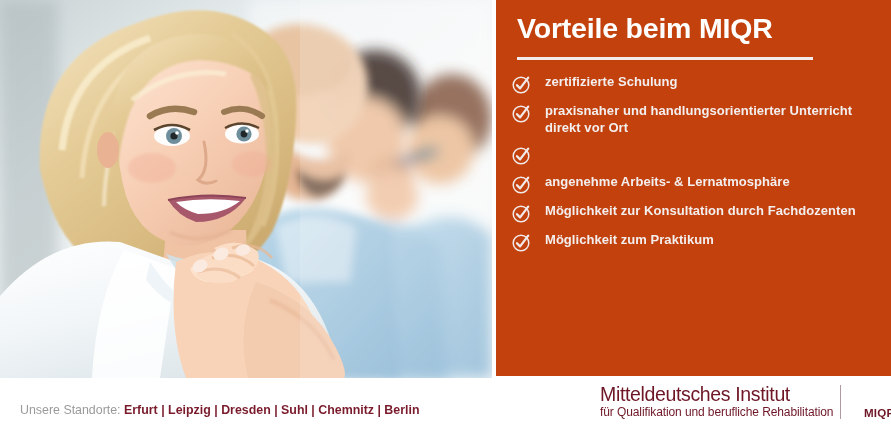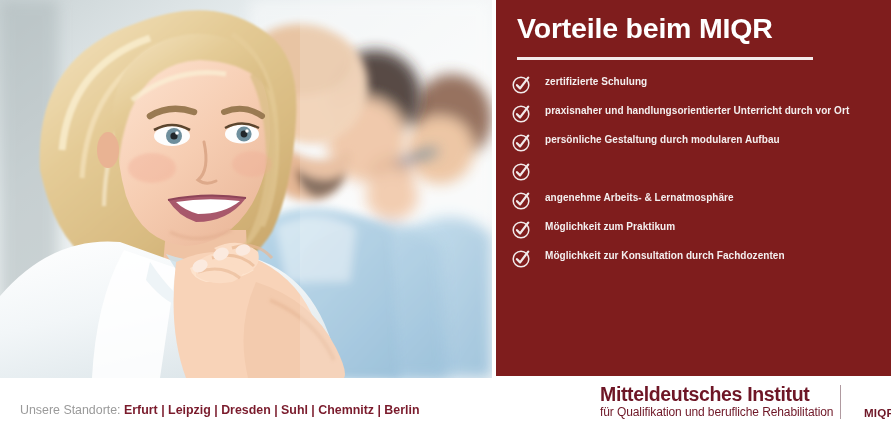--- a/index.html
+++ b/index.html
@@ -31,21 +31,21 @@
   }
   .photo-svg { display: block; width: 492px; height: 378px; }
 
   
   .panel {
     position: absolute;
     left: 496px;
     top: 0;
     width: 395px;
     height: 376px;
-    background: #7f1d1d;
+    background: #c2410c;
   }
 
   .panel-title {
     position: absolute;
     left: 21px;
     top: 12px;
     font-size: 28.5px;
     font-weight: bold;
     color: #ffffff;
     letter-spacing: -0.2px;
@@ -74,21 +74,21 @@
   .bullet:last-child { margin-bottom: 0; }
   .check-icon {
     flex: 0 0 auto;
     width: 19px;
     height: 19px;
     margin-right: 14px;
     margin-top: 1px;
   }
   .check-icon svg { display: block; }
   .bullet-label {
-    font-size: 10px;
+    font-size: 13px;
     font-weight: bold;
     line-height: 16.5px;
     color: #f4efef;
     letter-spacing: 0.05px;
   }
 
   
   .footer {
     position: absolute;
     left: 0;
@@ -121,21 +121,21 @@
     height: 38px;
   }
   .logo-text-block {
     position: absolute;
     left: 0;
     top: 0;
     width: 232px;
   }
   .logo-name {
     font-size: 19.5px;
-    font-weight: bold;
+    font-weight: normal;
     color: #6e1626;
     letter-spacing: -0.35px;
     line-height: 21px;
     white-space: nowrap;
   }
   .logo-sub {
     font-size: 12px;
     color: #6e1626;
     letter-spacing: -0.1px;
     line-height: 13px;
@@ -338,32 +338,23 @@
       </div>
 
 
       <div class="bullet">
         <span class="check-icon">
           <svg width="19" height="19" viewBox="0 0 19 19">
             <circle cx="9" cy="10" r="7.8" fill="none" stroke="#f2eaea" stroke-width="1.5"></circle>
             <path d="M5 10.2 L8.1 13.4 L16.2 2.6" fill="none" stroke="#f2eaea" stroke-width="2.3" stroke-linecap="round" stroke-linejoin="round"></path>
           </svg>
         </span>
-        <span class="bullet-label">praxisnaher und handlungsorientierter Unterricht durch vor Ort</span>
-      </div>
-
-      <div class="bullet">
-        <span class="check-icon">
-          <svg width="19" height="19" viewBox="0 0 19 19">
-            <circle cx="9" cy="10" r="7.8" fill="none" stroke="#f2eaea" stroke-width="1.5"></circle>
-            <path d="M5 10.2 L8.1 13.4 L16.2 2.6" fill="none" stroke="#f2eaea" stroke-width="2.3" stroke-linecap="round" stroke-linejoin="round"></path>
-          </svg>
-        </span>
-        <span class="bullet-label">persönliche Gestaltung durch modularen Aufbau</span>
-      </div>
+        <span class="bullet-label">praxisnaher und handlungsorientierter Unterricht direkt vor Ort</span>
+      </div>
+
 
       <div class="bullet">
         <span class="check-icon">
           <svg width="19" height="19" viewBox="0 0 19 19">
             <circle cx="9" cy="10" r="7.8" fill="none" stroke="#f2eaea" stroke-width="1.5"></circle>
             <path d="M5 10.2 L8.1 13.4 L16.2 2.6" fill="none" stroke="#f2eaea" stroke-width="2.3" stroke-linecap="round" stroke-linejoin="round"></path>
           </svg>
         </span>
       </div>
 
@@ -377,31 +368,31 @@
         <span class="bullet-label">angenehme Arbeits- &amp; Lernatmosphäre</span>
       </div>
 
       <div class="bullet">
         <span class="check-icon">
           <svg width="19" height="19" viewBox="0 0 19 19">
             <circle cx="9" cy="10" r="7.8" fill="none" stroke="#f2eaea" stroke-width="1.5"></circle>
             <path d="M5 10.2 L8.1 13.4 L16.2 2.6" fill="none" stroke="#f2eaea" stroke-width="2.3" stroke-linecap="round" stroke-linejoin="round"></path>
           </svg>
         </span>
+        <span class="bullet-label">Möglichkeit zur Konsultation durch Fachdozenten</span>
+      </div>
+
+      <div class="bullet">
+        <span class="check-icon">
+          <svg width="19" height="19" viewBox="0 0 19 19">
+            <circle cx="9" cy="10" r="7.8" fill="none" stroke="#f2eaea" stroke-width="1.5"></circle>
+            <path d="M5 10.2 L8.1 13.4 L16.2 2.6" fill="none" stroke="#f2eaea" stroke-width="2.3" stroke-linecap="round" stroke-linejoin="round"></path>
+          </svg>
+        </span>
         <span class="bullet-label">Möglichkeit zum Praktikum</span>
-      </div>
-
-      <div class="bullet">
-        <span class="check-icon">
-          <svg width="19" height="19" viewBox="0 0 19 19">
-            <circle cx="9" cy="10" r="7.8" fill="none" stroke="#f2eaea" stroke-width="1.5"></circle>
-            <path d="M5 10.2 L8.1 13.4 L16.2 2.6" fill="none" stroke="#f2eaea" stroke-width="2.3" stroke-linecap="round" stroke-linejoin="round"></path>
-          </svg>
-        </span>
-        <span class="bullet-label">Möglichkeit zur Konsultation durch Fachdozenten</span>
       </div>
 
     </div>
   </div>
 
   <div class="footer">
     <div class="locations">
       <span class="loc-label">Unsere Standorte:</span>
       <span class="loc-cities">Erfurt | Leipzig | Dresden | Suhl | Chemnitz | Berlin</span>
     </div>

